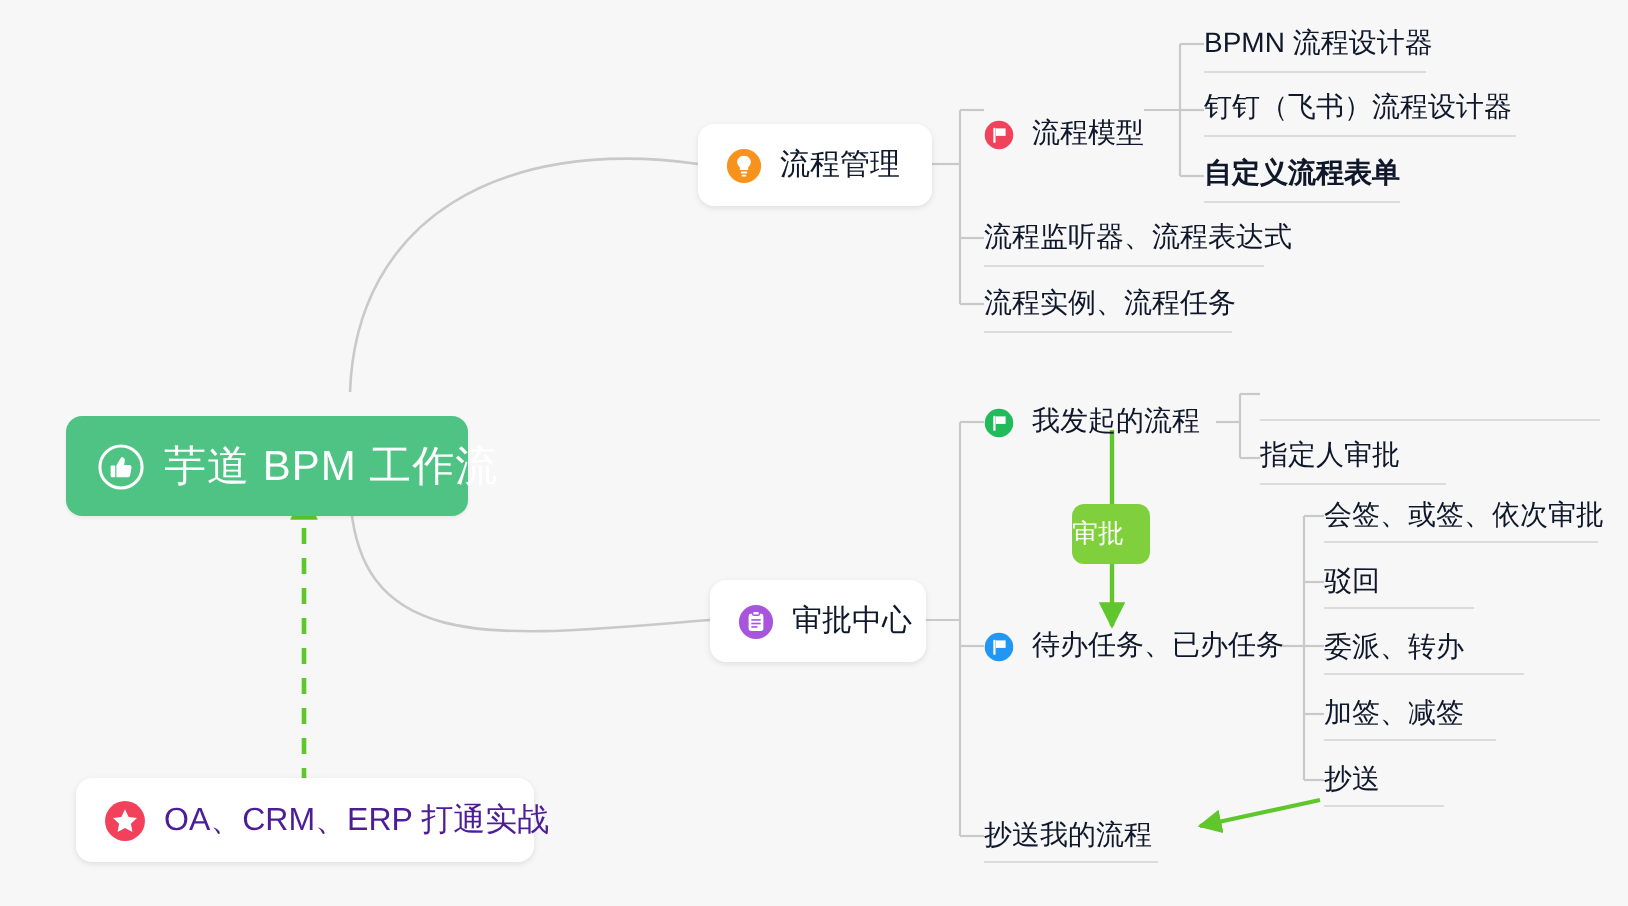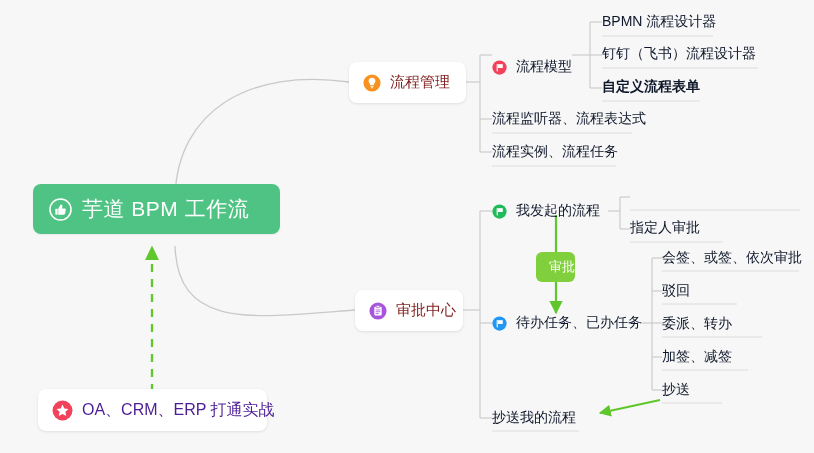--- a/index.html
+++ b/index.html
@@ -28,22 +28,22 @@
     top: 0;
     width: 814px;
     height: 453px;
     pointer-events: none;
   }
 
   
   .root-node {
     position: absolute;
     left: 33px;
-    top: 184px;
-    width: 247px;
+    top: 208px;
+    width: 201px;
     height: 50px;
     background: #4ec384;
     border-radius: 8px;
     display: flex;
     align-items: center;
     padding: 0 16px;
     box-sizing: border-box;
     box-shadow: 0 1px 2px rgba(0,0,0,0.06);
   }
   .root-label {
@@ -59,21 +59,21 @@
     position: absolute;
     background: #ffffff;
     border-radius: 8px;
     display: flex;
     align-items: center;
     padding: 0 14px;
     box-sizing: border-box;
     box-shadow: 0 1px 3px rgba(0,0,0,0.10);
   }
   .card-label {
-    color: #7f1d1d;
+    color: #0f172a;
     font-size: 15px;
     white-space: nowrap;
     margin-left: 9px;
   }
   #node-process-mgmt { left: 349px; top: 62px; width: 117px; height: 41px; }
   #node-approval-center { left: 355px; top: 290px; width: 108px; height: 41px; }
   #node-oa-crm-erp { left: 38px; top: 389px; width: 229px; height: 42px; }
   #node-oa-crm-erp .card-label { font-size: 16px; color: #4c1d95; }
 
   
@@ -95,21 +95,21 @@
   .badge-node {
     position: absolute;
     left: 536px;
     top: 252px;
     width: 39px;
     height: 30px;
     background: #80cf3d;
     border-radius: 6px;
     display: flex;
     align-items: center;
-    justify-content: flex-end;
+    justify-content: flex-start;
   }
   .badge-label {
     color: #ffffff;
     font-size: 13px;
     white-space: nowrap;
   }
 
   
   .icon-circle {
     width: 18px;

